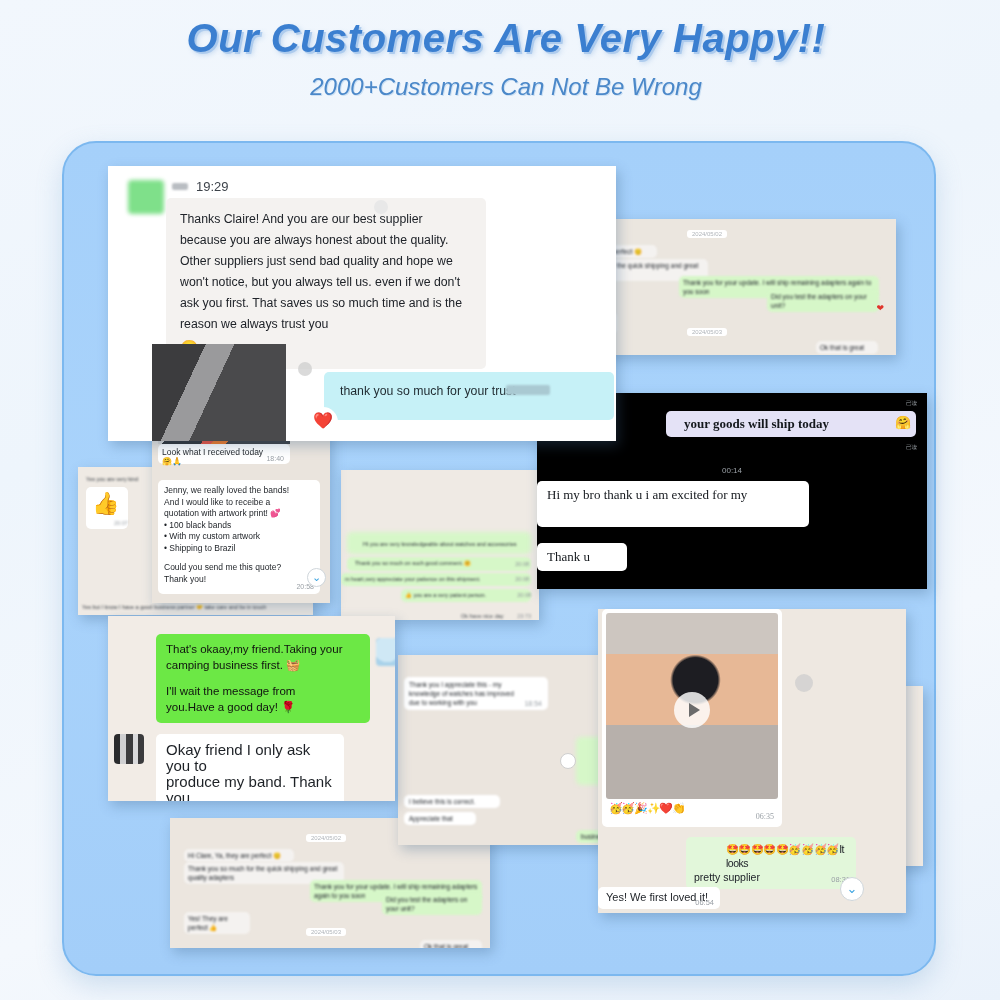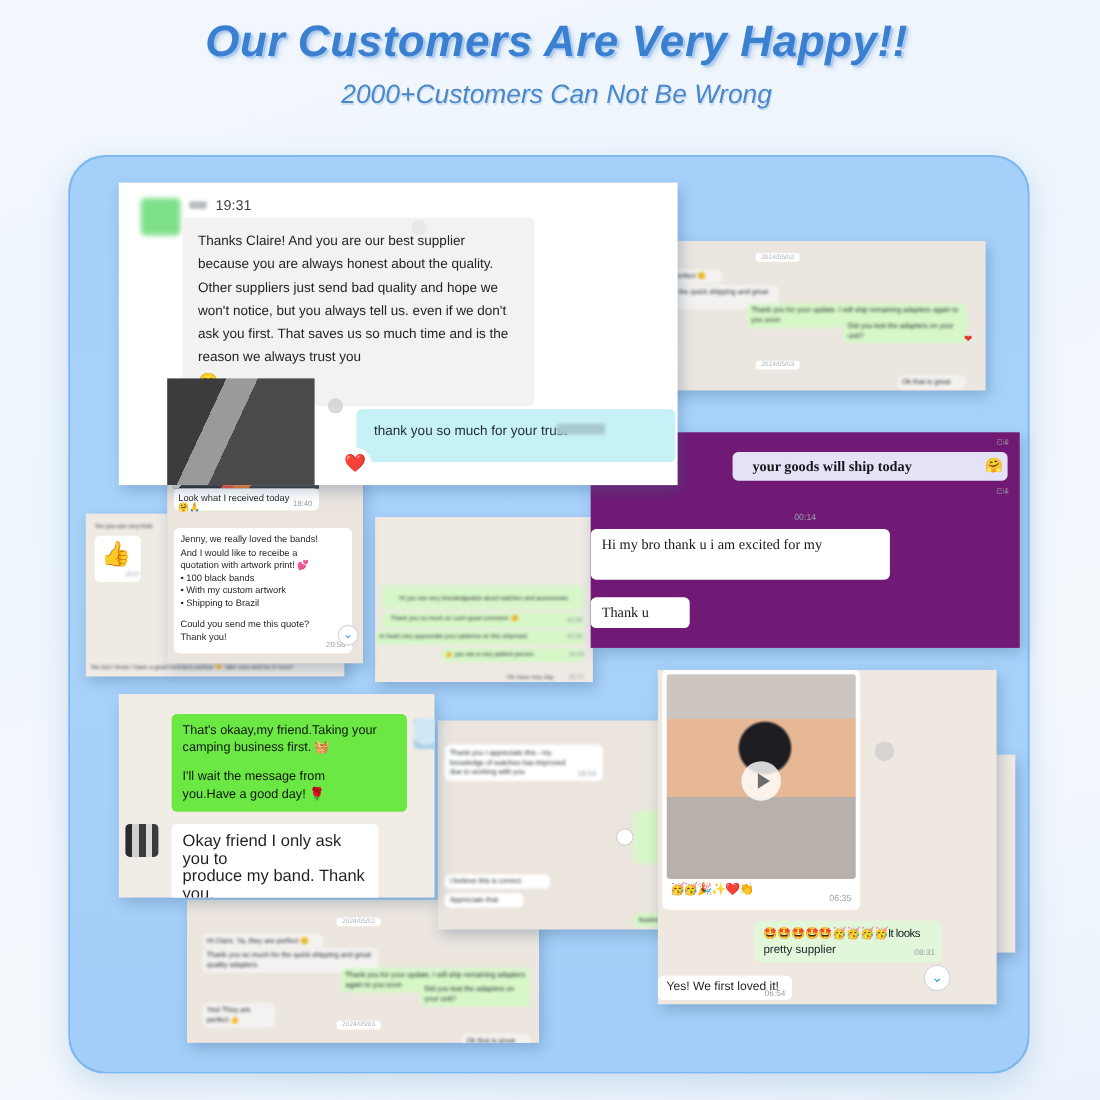--- a/index.html
+++ b/index.html
@@ -168,21 +168,21 @@
     <div>• With my custom artwork</div>
     <div>• Shipping to Brazil</div>
     <div style="height:8px;"></div>
     <div>Could you send me this quote?</div>
     <div>Thank you!</div>
     <span class="tm">20:58</span>
   </div>
   <div class="chev" style="left:155px;top:228px;width:17px;height:17px;line-height:17px;">⌄</div>
 </div>
 
-<div class="card white" style="left:537px;top:393px;width:390px;height:196px;z-index:5;background:#701a75;">
+<div class="card white" style="left:537px;top:393px;width:390px;height:196px;z-index:5;background:#000000;">
   <div class="xtiny" style="position:absolute;right:10px;top:6px;color:#9aa0a6;">已读</div>
   <div class="bub lav" style="left:129px;top:18px;width:250px;height:26px;">
     <span style="font-family:'Liberation Serif',serif;font-weight:bold;font-size:13px;color:#14181d;position:absolute;left:18px;top:5px;">your goods will ship today</span>
     <span style="position:absolute;right:4px;top:4px;font-size:13px;">🤗</span>
   </div>
   <div class="xtiny" style="position:absolute;right:10px;top:50px;color:#9aa0a6;">已读</div>
   <div style="position:absolute;left:0;right:0;top:73px;text-align:center;font-size:8px;color:#9aa0a6;">00:14</div>
   <div class="bub white" style="left:0px;top:88px;width:272px;height:46px;padding:6px 10px;">
     <div style="font-family:'Liberation Serif',serif;font-size:13px;color:#14181d;">Hi my bro thank u i am excited for my</div>
   </div>
@@ -201,38 +201,38 @@
   <div class="bub in blur tiny" style="left:13px;top:93px;width:72px;padding:2px 4px;">Yes! They are perfect 👍</div>
   <div class="stamp" style="left:155px;top:109px;">2024/05/03</div>
   <div class="bub in blur tiny" style="left:284px;top:122px;width:62px;padding:2px 4px;">Ok that is great</div>
   <div style="position:absolute;left:24px;top:-1px;font-size:0;">19:39</div>
 </div>
 <div style="position:absolute;left:544px;top:320px;font-size:13px;color:#4a5056;z-index:6;">19:39</div>
 
 <div class="card white" style="left:108px;top:166px;width:508px;height:275px;z-index:7;">
   <div class="avatar blur2" style="left:20px;top:14px;width:36px;height:34px;background:#7fe08a;"></div>
   <div class="blur" style="position:absolute;left:64px;top:17px;width:16px;height:7px;background:#b9bdc2;border-radius:2px;"></div>
-  <div style="position:absolute;left:88px;top:13px;font-size:13px;color:#3d434a;">19:31</div>
+  <div style="position:absolute;left:88px;top:13px;font-size:13px;color:#3d434a;">19:29</div>
   <div class="bub in" style="left:58px;top:32px;width:320px;padding:11px 14px;font-size:12.3px;line-height:21px;color:#20242a;">
     <span>Thanks Claire! And you are our best supplier because you are always honest about the quality. Other suppliers just send bad quality and hope we won't notice, but you always tell us. even if we don't ask you first. That saves us so much time and is the reason we always trust you</span>
     <div style="font-size:15px;margin-top:2px;">🙂</div>
   </div>
   <div class="circ" style="left:266px;top:34px;width:14px;height:14px;background:#e8e8e8;"></div>
   <div class="ph photo-key" style="left:44px;top:178px;width:134px;height:97px;"></div>
   <div class="circ" style="left:190px;top:196px;width:14px;height:14px;"></div>
   <div class="bub cyan" style="left:216px;top:206px;width:290px;height:48px;">
     <span style="position:absolute;left:16px;top:12px;font-size:12.3px;color:#1f2a30;">thank you so much for your trust</span>
     <span class="blur" style="position:absolute;left:182px;top:13px;width:44px;height:10px;background:#a9c9d2;border-radius:2px;"></span>
   </div>
   <div class="bub white" style="left:198px;top:241px;width:32px;height:30px;border-radius:16px;">
     <span style="position:absolute;left:7px;top:4px;font-size:16px;">❤️</span>
   </div>
 </div>
 
-<div class="card" style="left:108px;top:631px;width:287px;height:185px;z-index:8;background:#f2ece6;">
+<div class="card" style="left:108px;top:616px;width:287px;height:185px;z-index:8;background:#f2ece6;">
   <div class="bub green" style="left:48px;top:18px;width:214px;padding:8px 10px;font-size:11.5px;line-height:15.5px;">
     <div>That's okaay,my friend.Taking your</div>
     <div>camping business first. 🧺</div>
     <div style="height:11px;"></div>
     <div>I'll wait the message from</div>
     <div>you.Have a good day! 🌹</div>
   </div>
   <div class="avatar blur" style="left:268px;top:22px;width:28px;height:28px;background:radial-gradient(circle at 40% 40%,#cfe8f5 0 55%,#a9d2ea 55% 100%);"></div>
   <div class="avatar" style="left:6px;top:118px;width:30px;height:30px;background:linear-gradient(90deg,#2b2b2d 0 20%,#cfcfd1 20% 40%,#3b3b3d 40% 62%,#dadadc 62% 80%,#3b3b3d 80% 100%);"></div>
   <div class="bub white" style="left:48px;top:118px;width:188px;padding:8px 10px;font-size:15px;line-height:16px;">
@@ -246,25 +246,25 @@
   <div class="ph photo-thumb" style="left:16px;top:48px;width:22px;height:36px;"></div>
   <div class="bub out" style="left:12px;top:36px;width:30px;height:8px;opacity:.8;"></div>
   <div class="bub out" style="left:12px;top:90px;width:30px;height:8px;opacity:.8;"></div>
 </div>
 
 <div class="card" style="left:598px;top:609px;width:308px;height:304px;z-index:9;background:#eee8e1;">
   <div class="bub white" style="left:4px;top:0px;width:180px;height:218px;">
     <div class="ph photo-watch" style="left:4px;top:4px;width:172px;height:186px;border-radius:3px;"></div>
     <div class="play" style="left:72px;top:83px;width:36px;height:36px;"></div>
     <div style="position:absolute;left:7px;top:193px;font-size:11px;letter-spacing:-1px;">🥳🥳🎉✨❤️👏</div>
-    <span class="tm" style="font-size:8px;bottom:6px;right:8px;">06:35</span>
+    <span class="tm" style="font-size:8px;bottom:6px;right:8px;font-family:Liberation Serif, serif;">06:35</span>
   </div>
   <div class="circ" style="left:197px;top:65px;width:18px;height:18px;"></div>
   <div class="bub out" style="left:88px;top:228px;width:170px;padding:5px 8px;font-size:10.5px;line-height:14px;background:#e2f7da;">
-    <div style="letter-spacing:-.5px;">🤩🤩🤩🤩🤩🥳🥳🥳🥳It looks</div>
+    <div style="letter-spacing:-.5px;margin-left:32px;">🤩🤩🤩🤩🤩🥳🥳🥳🥳It looks</div>
     <div>pretty supplier</div>
     <span class="tm" style="font-size:7.5px;">08:31</span>
   </div>
   <div class="bub white" style="left:0px;top:278px;width:122px;height:22px;padding:4px 8px;font-size:11px;">
     <span>Yes! We first loved it!</span>
     <span class="tm" style="font-size:7.5px;">06:54</span>
   </div>
   <div class="chev" style="left:242px;top:268px;width:22px;height:22px;line-height:21px;font-size:13px;">⌄</div>
 </div>
 

